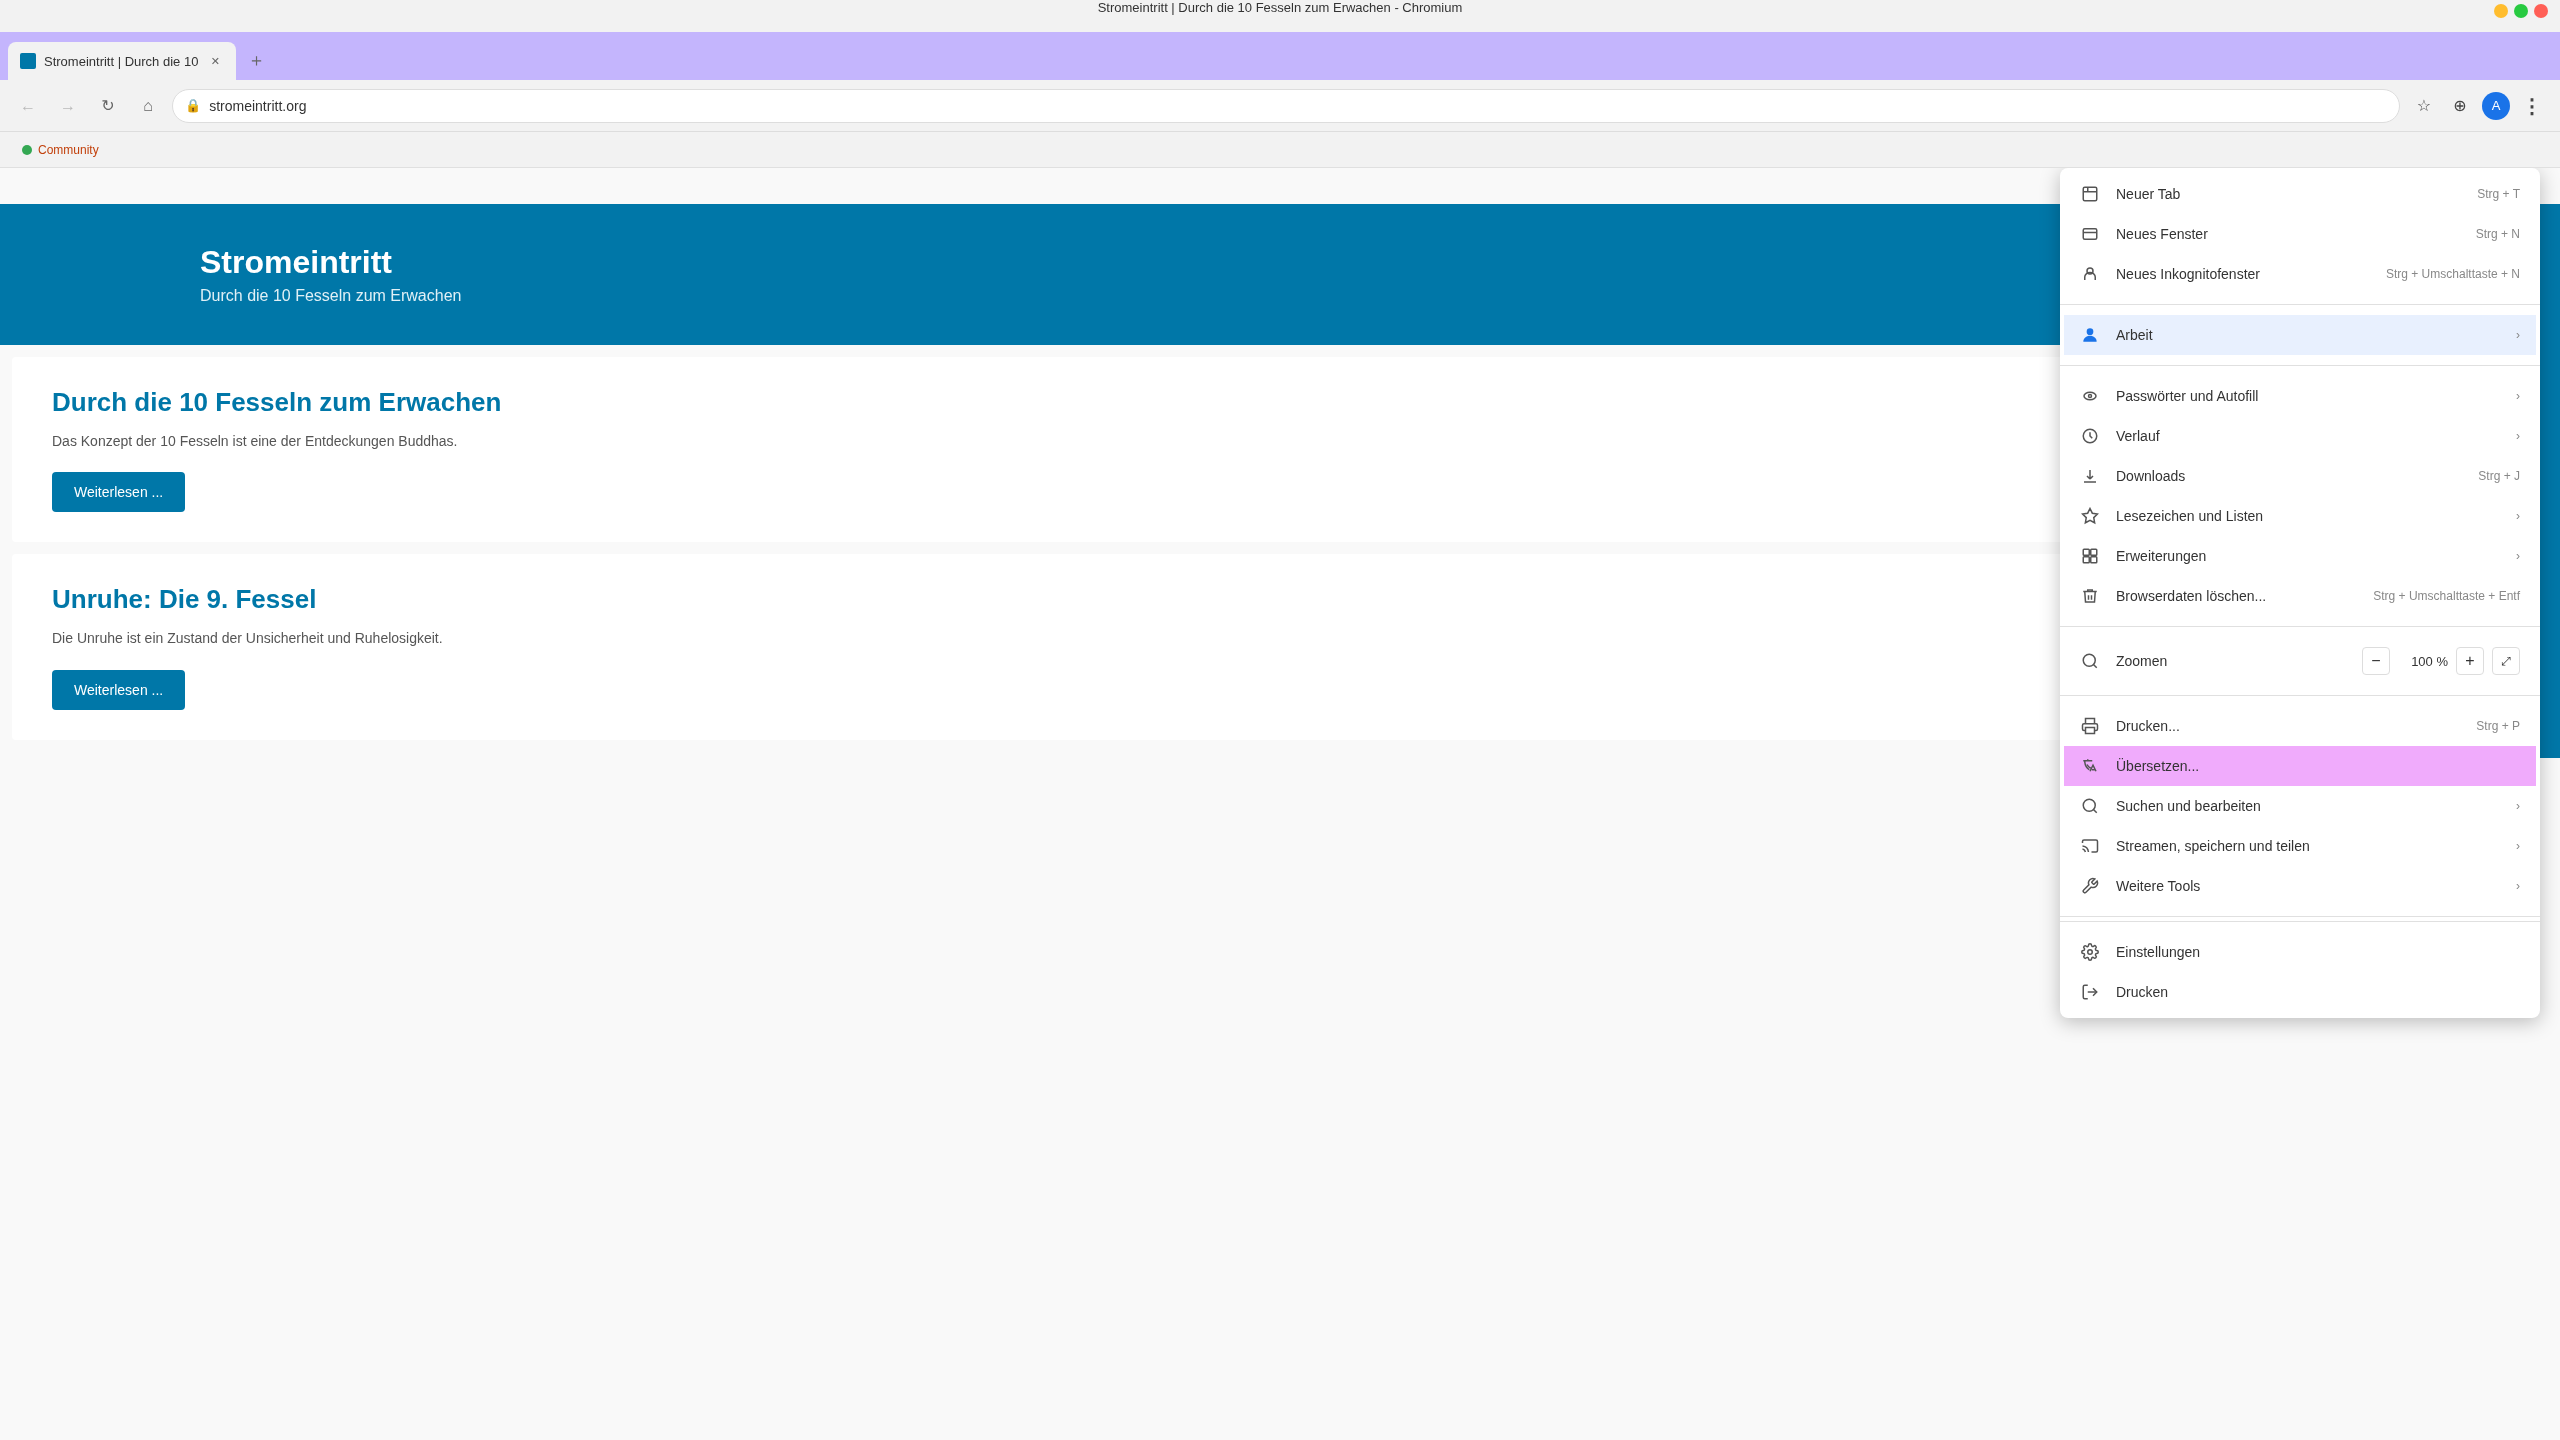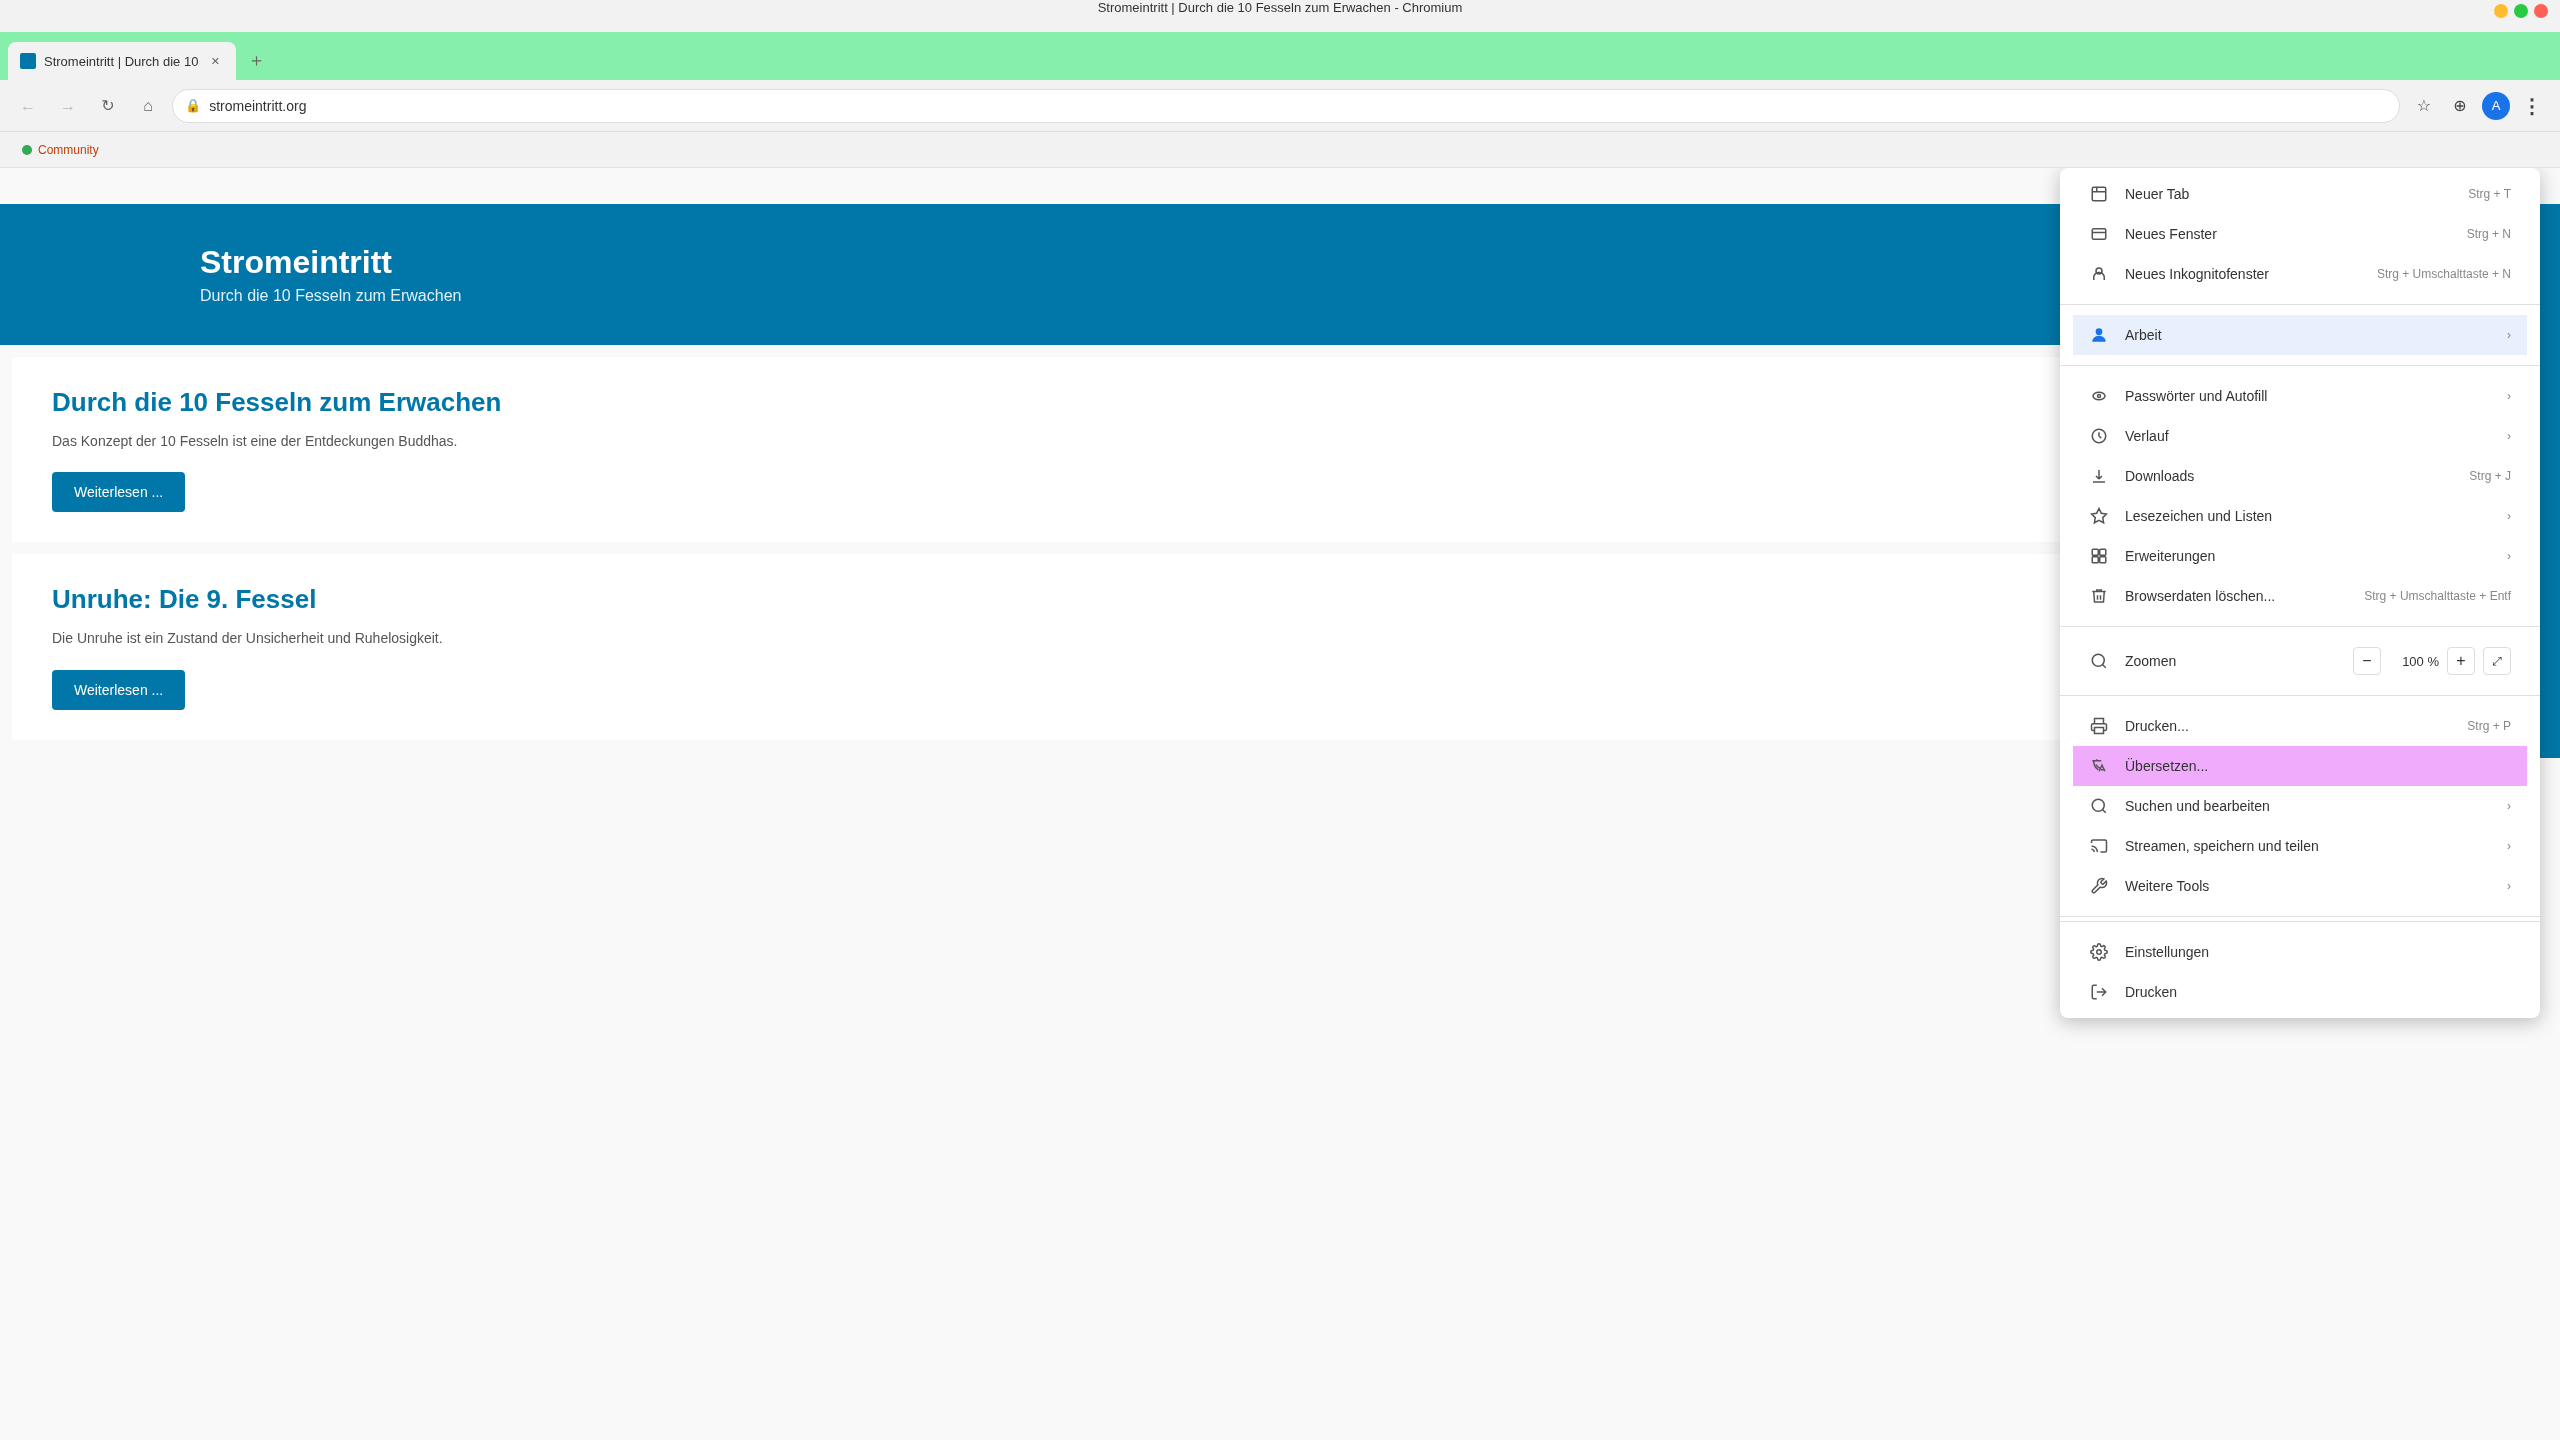--- a/index.html
+++ b/index.html
@@ -3,21 +3,21 @@
   <meta charset="utf-8">
   <style>
     * { margin: 0; padding: 0; box-sizing: border-box; }
     body { font-family: 'Segoe UI', Arial, sans-serif; background: #f0f0f0; width: 2560px; height: 1440px; overflow: hidden; font-size: 16px; }
 
     
     .browser-frame { width: 2560px; height: 1440px; background: #f2f2f2; display: flex; flex-direction: column; }
 
     .title-bar { height: 32px; background: #f2f2f2; display: flex; align-items: flex-start; justify-content: center; font-size: 13px; color: #333; }
 
-    .tab-bar { height: 48px; background: #86efac; display: flex; align-items: flex-end; padding-left: 8px; gap: 0; }
+    .tab-bar { height: 48px; background: #c4b5fd; display: flex; align-items: flex-end; padding-left: 8px; gap: 0; }
 
     .tab { height: 38px; background: #f2f2f2; border-radius: 8px 8px 0 0; display: flex; align-items: center; padding: 0 12px; gap: 8px; min-width: 200px; max-width: 260px; font-size: 13px; color: #333; cursor: pointer; }
 
     .tab-favicon { width: 16px; height: 16px; background: #0078d4; border-radius: 2px; flex-shrink: 0; }
 
     .tab-title { flex: 1; overflow: hidden; text-overflow: ellipsis; white-space: nowrap; }
 
     .tab-close { width: 18px; height: 18px; border-radius: 50%; display: flex; align-items: center; justify-content: center; font-size: 11px; cursor: pointer; color: #666; }
 
     .tab-new { width: 32px; height: 32px; display: flex; align-items: center; justify-content: center; border-radius: 50%; margin-left: 4px; margin-bottom: 4px; cursor: pointer; font-size: 18px; color: #666; }
@@ -69,21 +69,21 @@
 
     .author-card { display: flex; gap: 12px; margin-bottom: 16px; }
     .author-avatar { width: 70px; height: 70px; border-radius: 50%; background: #aaa; overflow: hidden; }
     .author-avatar-img { width: 70px; height: 70px; border-radius: 50%; background: linear-gradient(135deg, #c9a97a 0%, #8b6650 100%); }
 
     .social-btn { display: block; width: 100%; padding: 14px; background: #005f87; color: white; text-align: center; border-radius: 30px; margin-bottom: 10px; font-size: 15px; cursor: pointer; border: none; }
 
     
     .dropdown-menu { position: absolute; right: 20px; top: 0; width: 480px; background: white; box-shadow: 0 4px 20px rgba(0,0,0,0.25); border-radius: 8px; z-index: 1000; overflow: hidden; font-size: 14px; }
 
-    .menu-section { padding: 6px 13px; }
+    .menu-section { padding: 6px 4px; }
     .menu-divider { height: 1px; background: #e0e0e0; margin: 4px 0; }
 
     .menu-item { display: flex; align-items: center; padding: 10px 16px; cursor: pointer; color: #333; gap: 16px; position: relative; }
     .menu-item.highlighted { background: #fef9e7; }
 
     .menu-item-icon { width: 20px; height: 20px; display: flex; align-items: center; justify-content: center; color: #555; font-size: 16px; flex-shrink: 0; }
 
     .menu-item-label { flex: 1; }
     .menu-item-shortcut { color: #888; font-size: 12px; }
     .menu-item-arrow { color: #888; font-size: 12px; }

